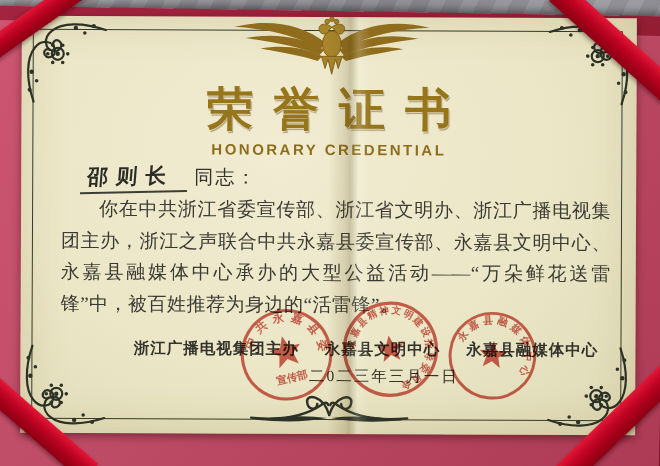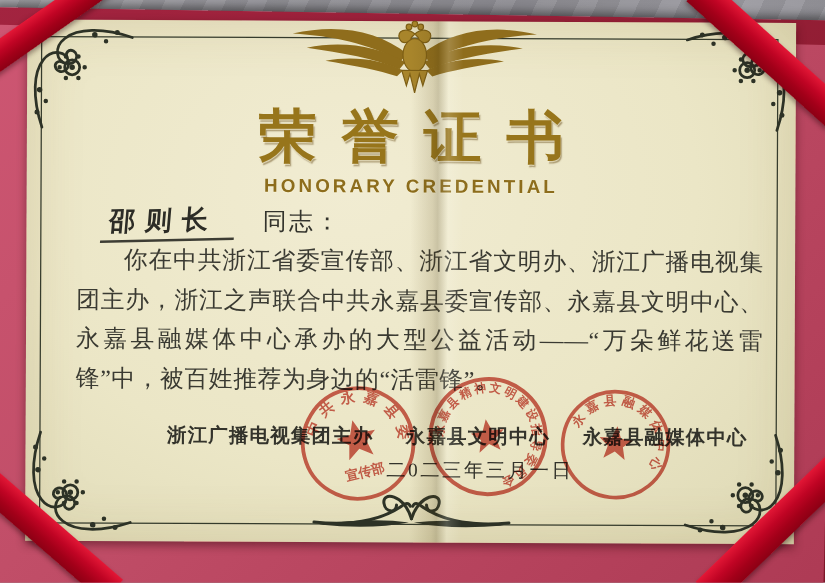--- a/index.html
+++ b/index.html
@@ -64,21 +64,21 @@
   .name-row {
     position:absolute; left:60px; top:146px; z-index:5;
     font-size:19px; color:#33332c; letter-spacing:2px;
   }
   .name {
     display:inline-block; font-size:21px; font-weight:bold; color:#2c2c26;
     letter-spacing:8px; padding:0 14px 1px 6px;
     border-bottom:2px solid #3d3d34;
     transform:rotate(-1.5deg) skewX(-6deg);
   }
-  .salutation { margin-left:22px; }
+  .salutation { margin-left:6px; }
   .body-text {
     position:absolute; left:40px; top:177px; width:550px; z-index:5;
     font-size:19px; line-height:31.5px; letter-spacing:.5px;
     color:#3a3a32; text-align:justify; text-indent:2em;
   }
   .sig-row {
     position:absolute; left:0; right:0; top:322px; z-index:5;
     display:flex; justify-content:center; gap:26px; transform:translateX(38px);
     font-size:15.5px; font-weight:bold; color:#33332b; letter-spacing:1px;
   }

